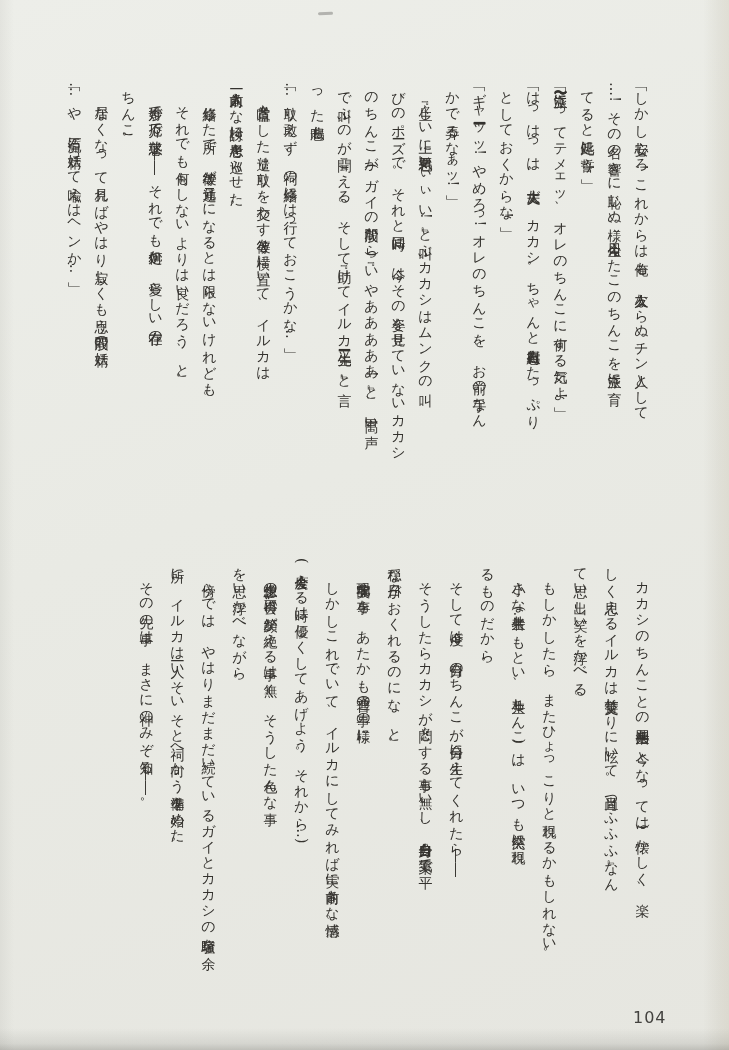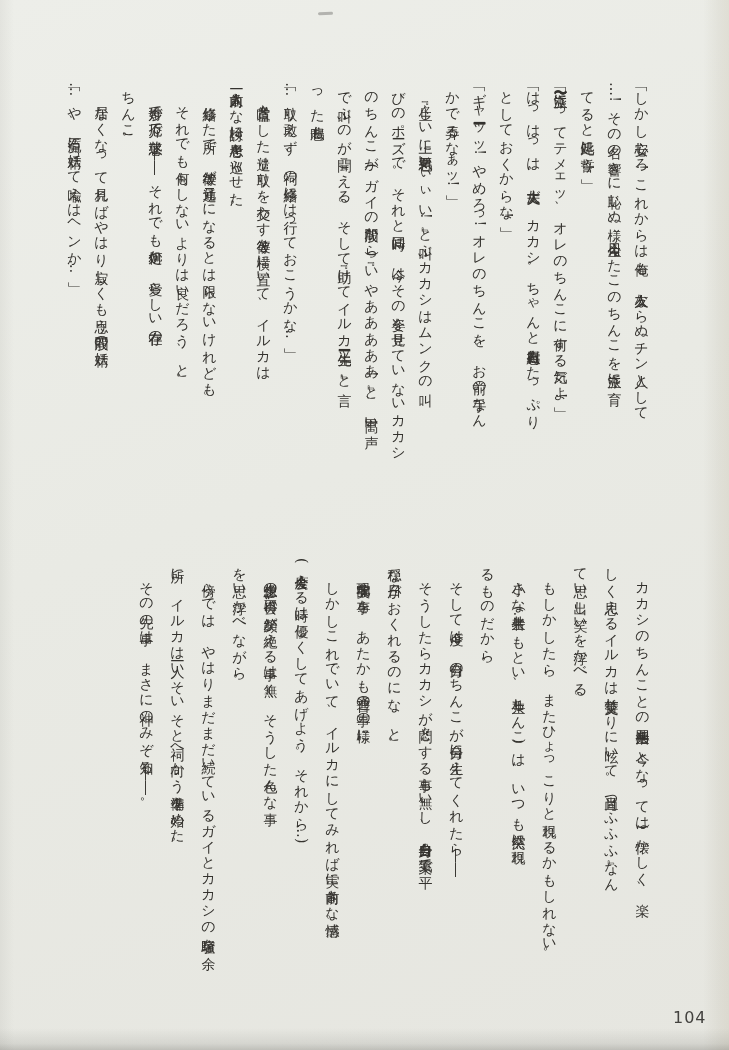--- a/index.html
+++ b/index.html
@@ -50,21 +50,21 @@
   }
   .line {
     margin: 0;
     padding: 0;
   }
   .line.indent {
     padding-top: 14px;
   }
   .page-number {
     position: absolute;
-    left: 673px;
+    left: 633px;
     top: 1008px;
     font-family: "DejaVu Sans", "Liberation Sans", sans-serif;
     font-size: 16px;
     color: #43423f;
     letter-spacing: 1px;
   }
   
   .edge-right {
     position: absolute;
     top: 0;

